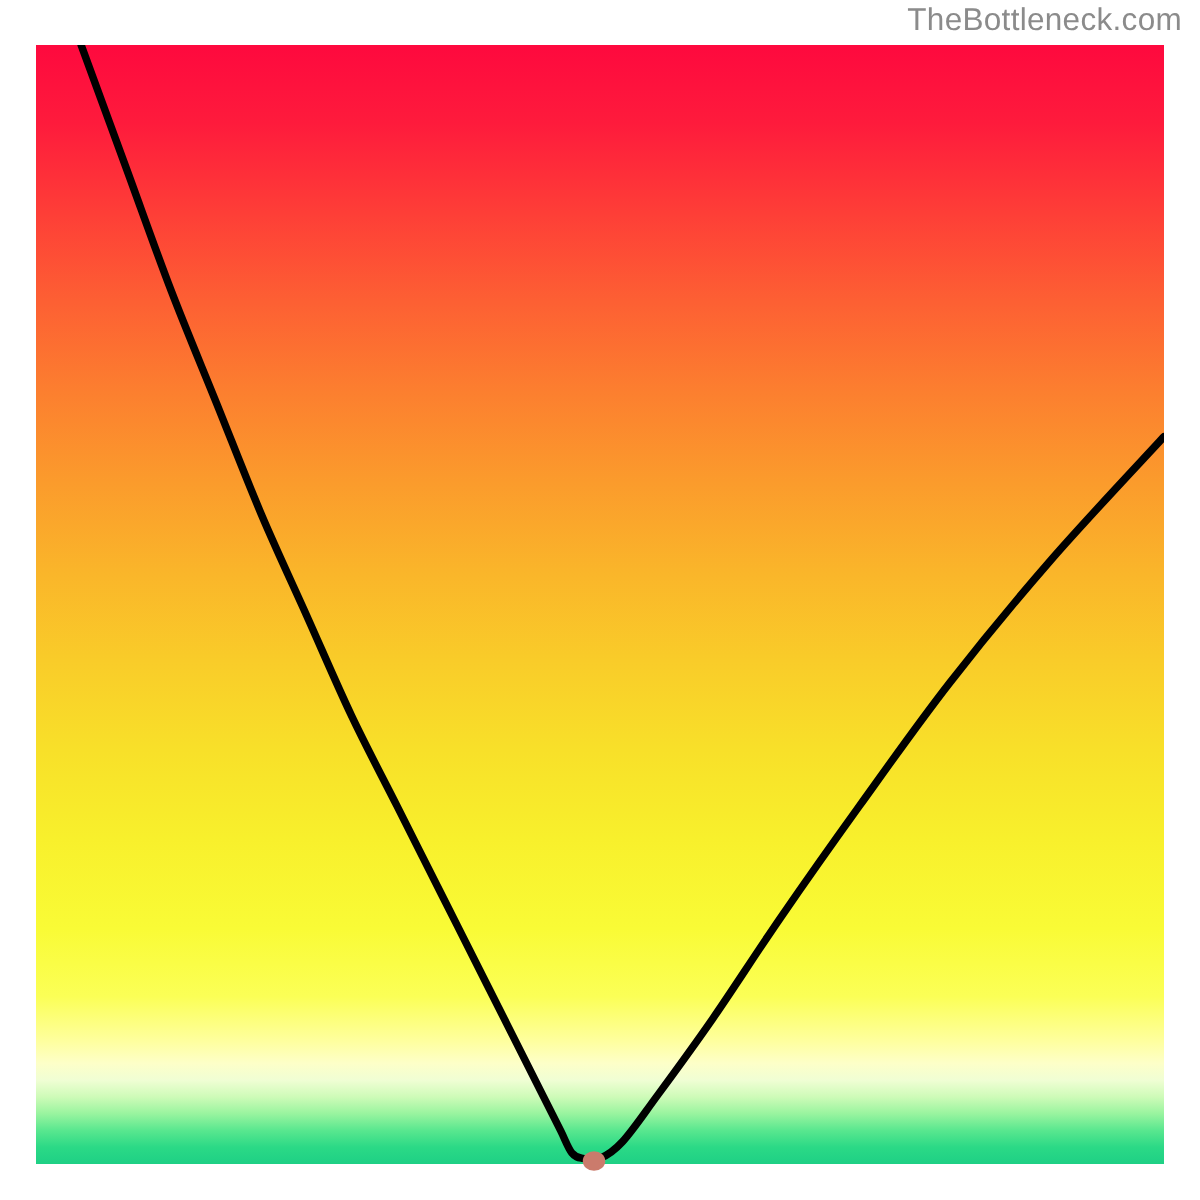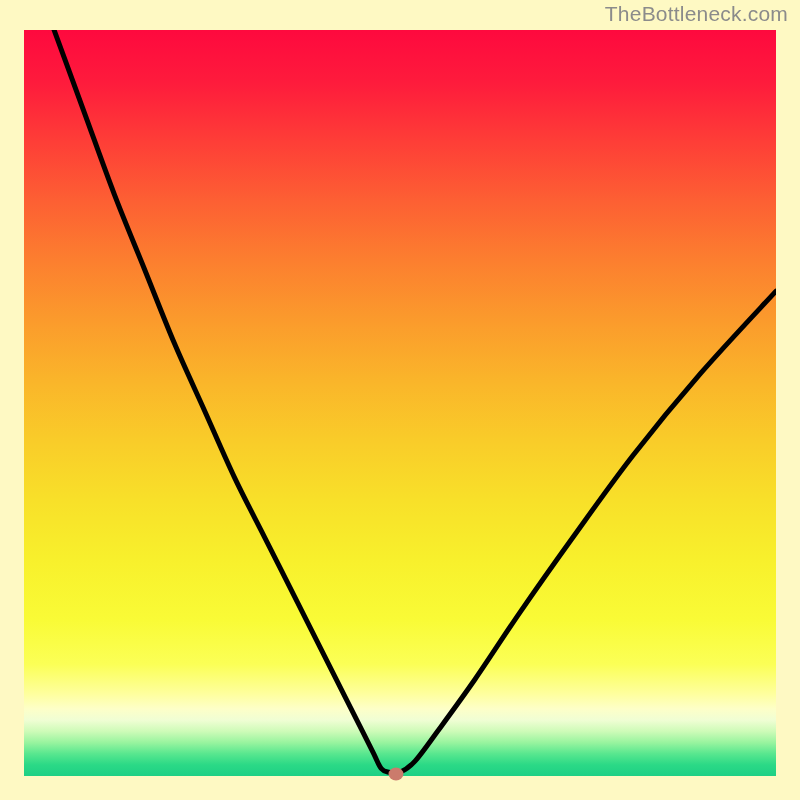--- a/index.html
+++ b/index.html
@@ -10,21 +10,21 @@
     background: #000;
     overflow: hidden;
     font-family: Arial, Helvetica, sans-serif;
   }
   .frame {
     position: absolute;
     left: 0;
     top: 0;
     width: 800px;
     height: 800px;
-    background: #fef9c3;
+    background: #ffffff;
   }
   .watermark {
     position: absolute;
     top: 2px;
     right: 12px;
     color: #8b8b8b;
     font-size: 21px;
     font-weight: 500;
     letter-spacing: 0.2px;
     z-index: 10;

